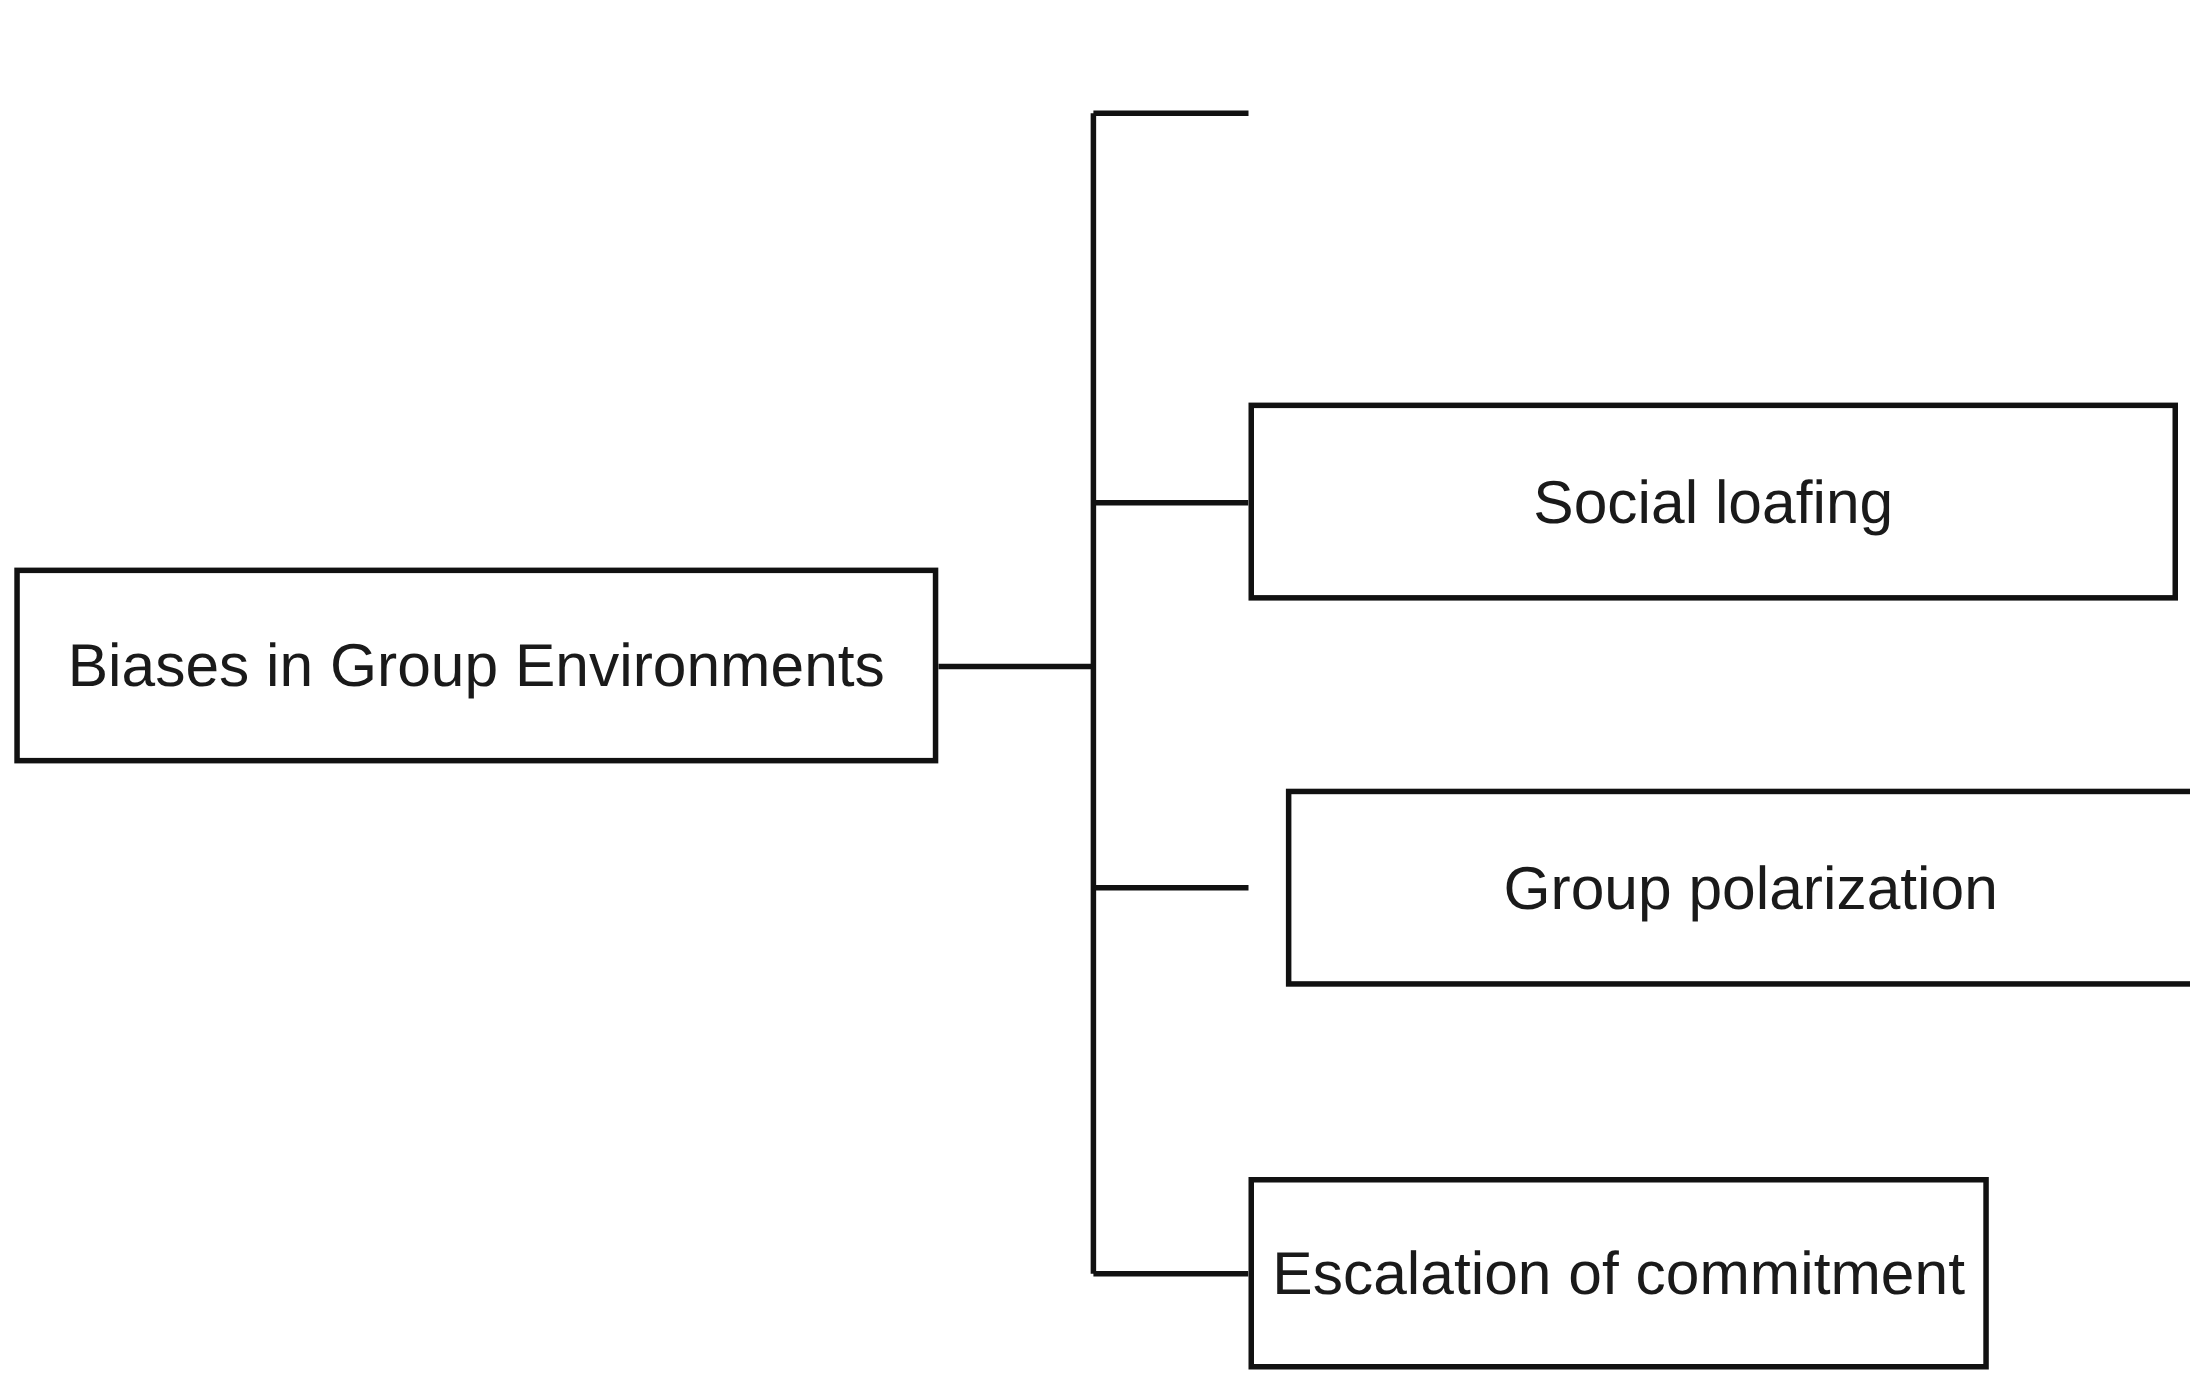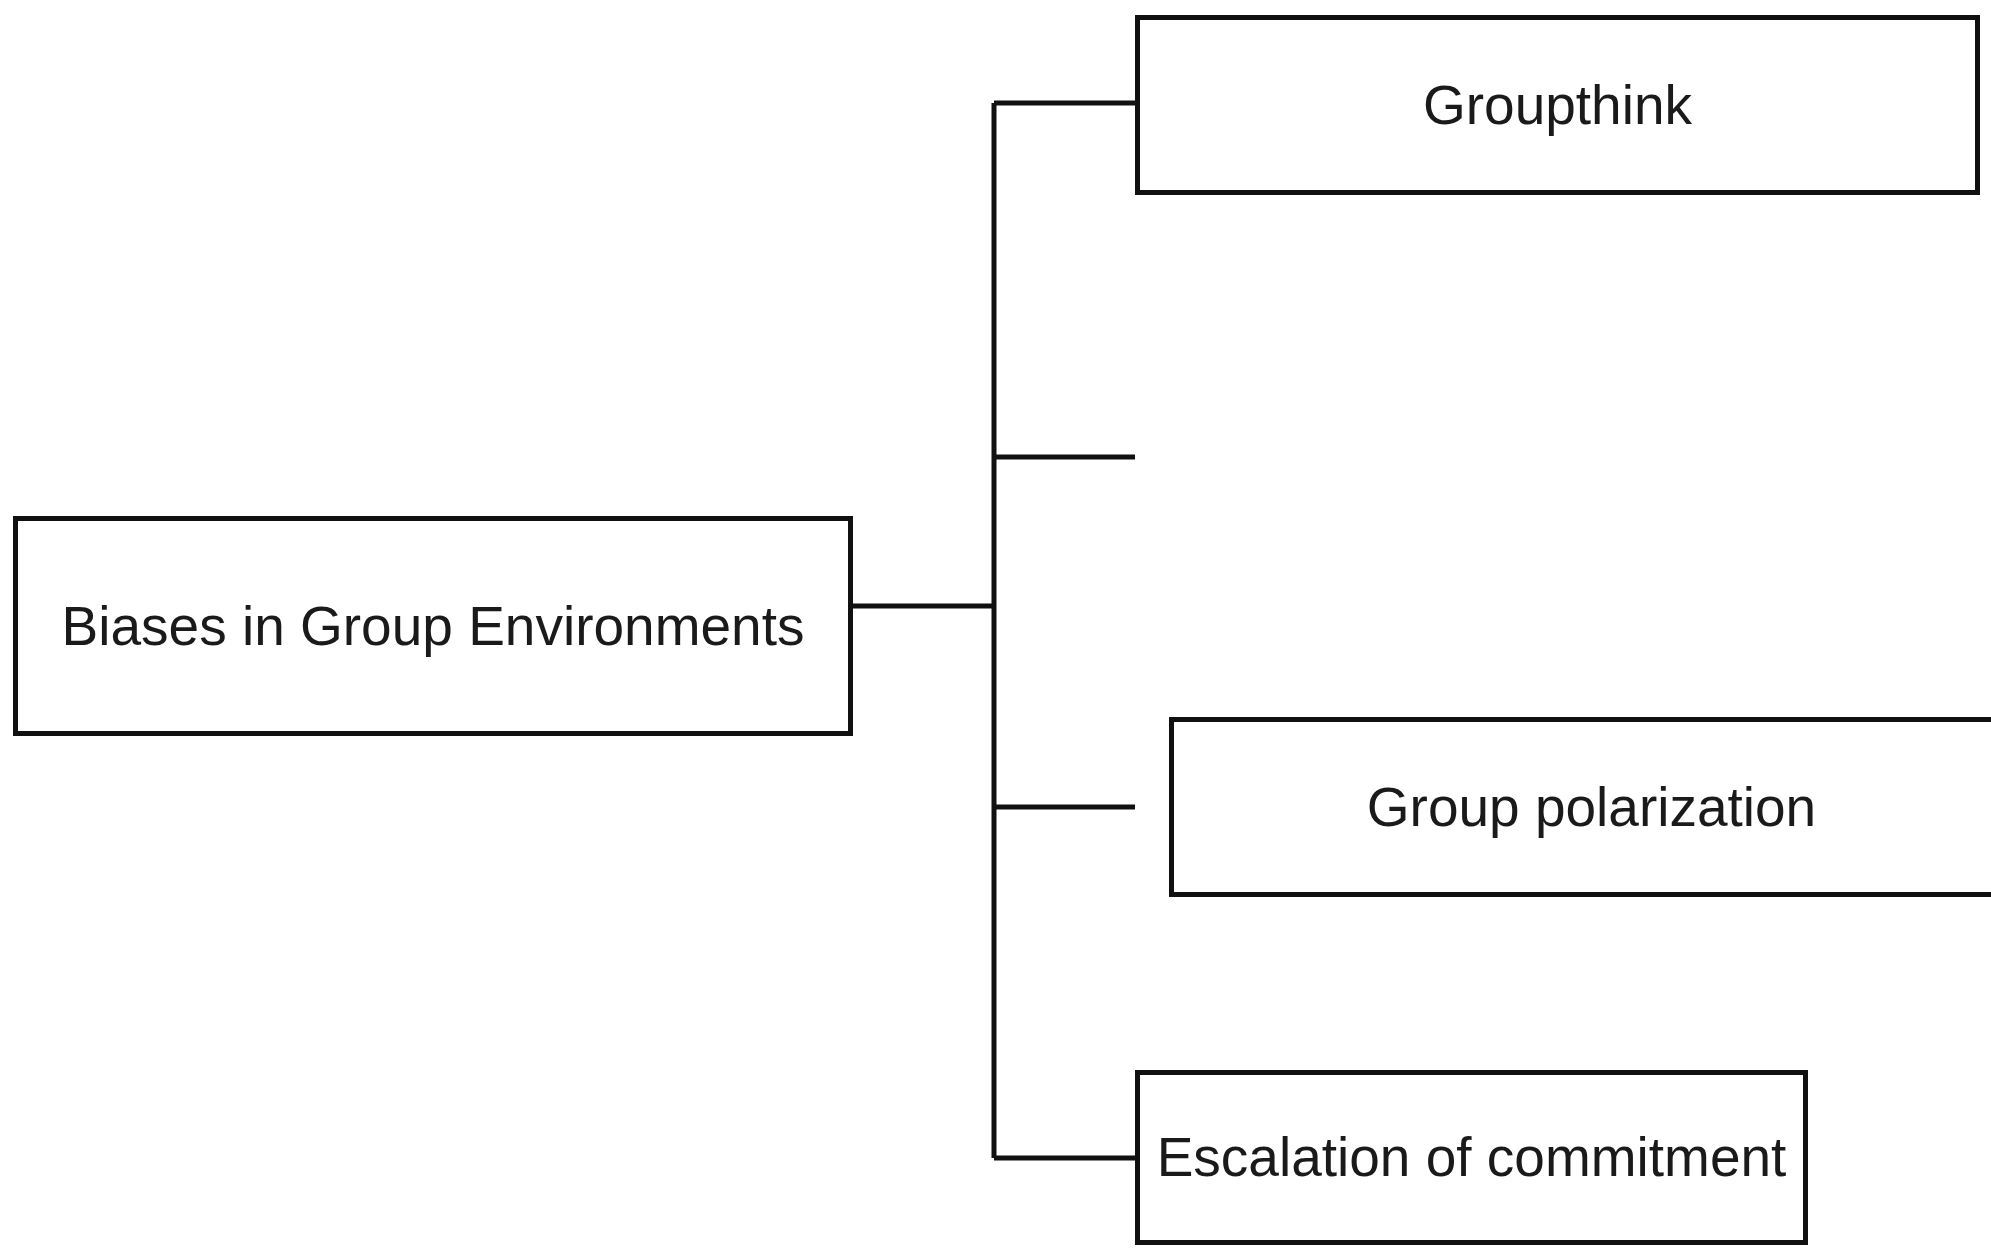--- a/index.html
+++ b/index.html
@@ -55,28 +55,28 @@
     <g id="connector-group" stroke="#111111" stroke-width="5" fill="none" stroke-linecap="butt">
         <line x1="853" y1="606" x2="994" y2="606"></line>
         <line x1="994" y1="103" x2="994" y2="1158"></line>
         <line x1="994" y1="103" x2="1135" y2="103"></line>
         <line x1="994" y1="457" x2="1135" y2="457"></line>
         <line x1="994" y1="807" x2="1135" y2="807"></line>
         <line x1="994" y1="1158" x2="1135" y2="1158"></line>
       </g>
   </svg>
 
-  <div class="node-box" id="root-node" style="left: 13px; top: 516px; width: 840px; height: 220px;">
+  <div class="node-box" id="root-node" style="left: 13px; top: 516px; width: 840px; height: 178px;">
     <span class="node-label">Biases in Group Environments</span>
   </div>
 
-  <div class="node-box" id="child-0" style="left: 1135px; top: 15px; width: 845px; height: 180px;">
-    <span class="node-label">Groupthink</span>
+
+  <div class="node-box" id="child-1" style="left: 1135px; top: 366px; width: 845px; height: 180px;">
+    <span class="node-label">Social loafing</span>
   </div>
-
 
   <div class="node-box" id="child-2" style="left: 1135px; top: 717px; width: 845px; height: 180px; margin-left: 34px;">
     <span class="node-label">Group polarization</span>
   </div>
 
   <div class="node-box" id="child-3" style="left: 1135px; top: 1070px; width: 673px; height: 175px;">
     <span class="node-label">Escalation of commitment</span>
   </div>
 
 </div>

